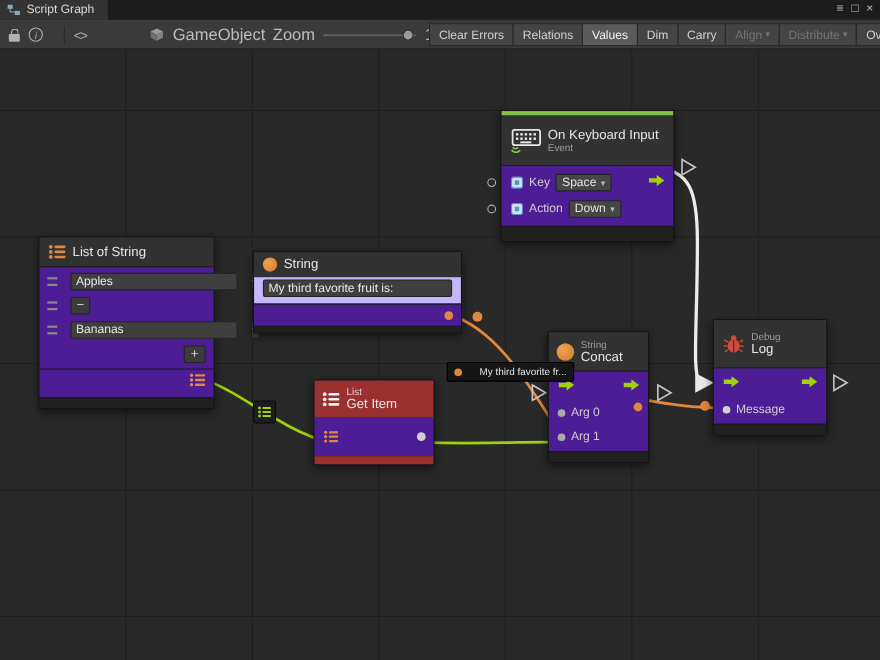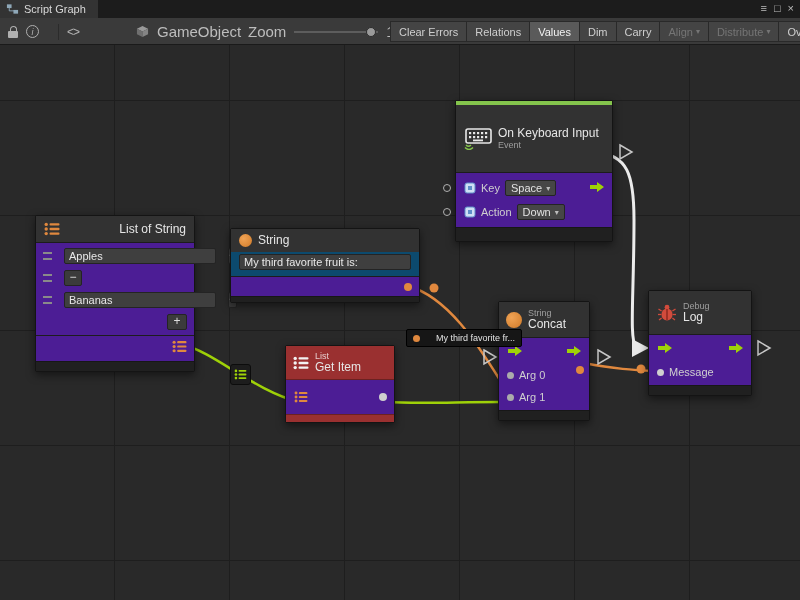--- a/index.html
+++ b/index.html
@@ -35,21 +35,21 @@
     background-color:#292929;
     background-image:
       linear-gradient(to right, #1e1e1e 1px, transparent 1px),
       linear-gradient(to bottom, #1e1e1e 1px, transparent 1px);
     background-size:115px 115px;
     background-position:114px 55px; }
   .wires { position:absolute; left:0; top:0; z-index:1; }
 
   
   .node { position:absolute; z-index:2; background:#282828; border:1px solid #141414; border-radius:2px; box-shadow:0 3px 9px rgba(0,0,0,.5); }
-  .node-header { display:flex; align-items:center; gap:6px; padding:22px 8px; background:#323232; border-bottom:1px solid #1c1c1c; }
+  .node-header { display:flex; align-items:center; gap:6px; padding:11px 8px; background:#323232; border-bottom:1px solid #1c1c1c; }
   .node-body { background:#4c1d95; padding:3px 0; position:relative; }
   .node-footer { height:10px; background:#202020; border-top:1px solid #171717; }
   .accent-top { height:4px; background:#84c44c; }
   .title { font-size:12px; color:#e6e6e6; line-height:13px; }
   .cat { font-size:9px; color:#9e9e9e; line-height:10px; }
   .prow { position:relative; display:flex; align-items:center; gap:5px; height:24px; padding:0 8px; }
   .plabel { font-size:11px; color:#cfcfcf; }
   .dd { display:flex; align-items:center; gap:4px; background:#464646; border:1px solid #242424; border-radius:2px; color:#e2e2e2; font-size:11px; height:16px; padding:0 5px; cursor:default; }
   .dd .arrow { font-size:8px; color:#bdbdbd; }
   .tfield { background:#3f3f3f; border:1px solid #242424; border-radius:2px; color:#e8e8e8; font-size:11px; height:16px; padding:0 4px; outline:none; font-family:"Liberation Sans", sans-serif; }
@@ -218,21 +218,21 @@
           <div class="dd">
             <span>Down</span>
               <span class="arrow">▾</span>
           </div>
         </div>
       </div>
       <div class="node-footer" style="height:14px;"></div>
     </div>
 
     <div class="node" style="left:35px; top:170px; width:160px;">
-      <div class="node-header" style="padding:6px 8px;justify-content:space-between;">
+      <div class="node-header" style="padding:6px 8px;">
         <svg width="16" height="14" viewBox="0 0 16 14">
           <g fill="#e0883e">
               <circle cx="2.2" cy="2.4" r="1.7"></circle>
               <rect x="5.5" y="1.2" width="10" height="2.4" rx="1"></rect>
               <circle cx="2.2" cy="7" r="1.7"></circle>
               <rect x="5.5" y="5.8" width="10" height="2.4" rx="1"></rect>
               <circle cx="2.2" cy="11.6" r="1.7"></circle>
               <rect x="5.5" y="10.4" width="10" height="2.4" rx="1"></rect>
             </g>
         </svg>
@@ -272,21 +272,21 @@
         </div>
       </div>
       <div class="node-footer"></div>
     </div>
 
     <div class="node" style="left:230px; top:183px; width:190px;">
       <div class="node-header" style="padding:5px 8px; border-bottom:none;">
         <span class="ocircle" style="width:13px;height:13px;"></span>
         <div class="title">String</div>
       </div>
-      <div style="background:#0c4a6e; padding:0 8px 6px 8px;">
+      <div style="background:#c4b5fd; padding:0 8px 6px 8px;">
         <input class="tfield" style="width: 100%;" value="My third favorite fruit is:">
       </div>
       <div class="node-body" style="height:20px; border-top:1px solid #1d1d1d;">
         <span class="dot pr-right" style="top:6px; background:#e0883e;"></span>
       </div>
       <div class="node-footer" style="height:6px;"></div>
     </div>
 
     <div class="node" style="left:285px; top:300px; width:110px;">
       <div class="node-header red-header" style="padding:5px 7px;">

